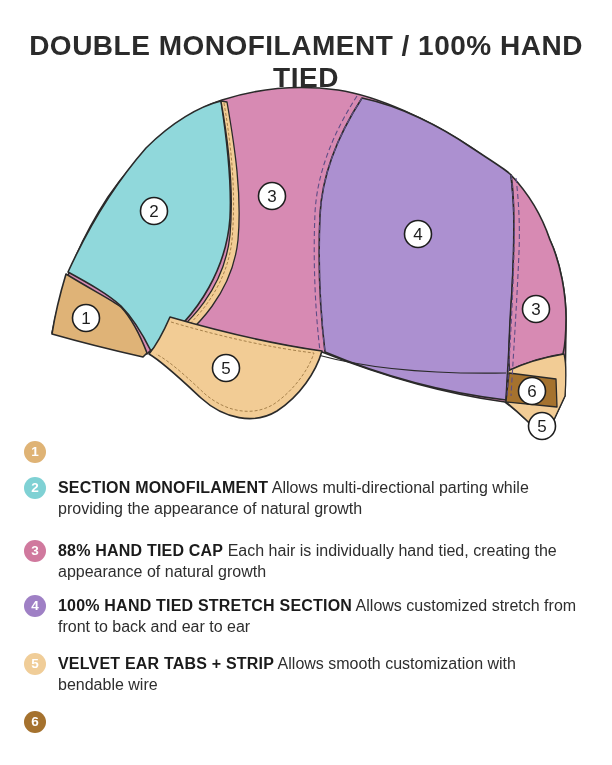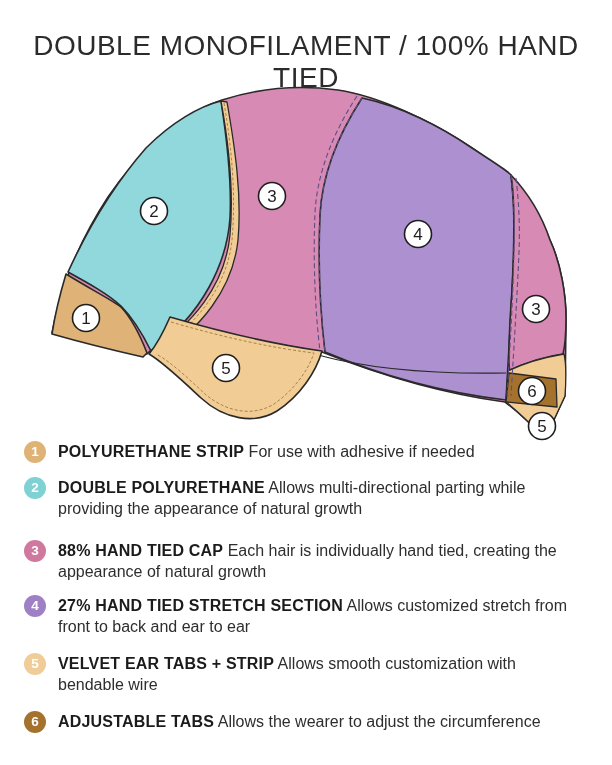--- a/index.html
+++ b/index.html
@@ -1,19 +1,19 @@
 <!DOCTYPE html>
 <html><head>
 <meta charset="utf-8">
 <style>
   html,body{margin:0;padding:0;background:#fff;}
   .page{position:relative;width:612px;height:765px;background:#fff;overflow:hidden;
         font-family:"Liberation Sans",sans-serif;color:#2b2b2b;}
   .title{position:absolute;top:30px;left:0;width:612px;text-align:center;
-         font-size:28px;font-weight:400;letter-spacing:.5px;color:#2b2b2b;margin:0;}
+         font-size:28px;font-weight:700;letter-spacing:.5px;color:#2b2b2b;margin:0;}
   .diagram{position:absolute;top:84px;left:0;}
   .diagram path{stroke:#2a2a2a;stroke-width:1.6;stroke-linejoin:round;}
   .diagram .thin{stroke-width:1.3;}
   .diagram .seam{fill:none;stroke:#5f4d86;stroke-width:1.1;stroke-dasharray:5 3;}
   .diagram .stitch{fill:none;stroke:#a7824c;stroke-width:1;stroke-dasharray:3 2;}
   .diagram .hem{fill:none;stroke:#2a2a2a;stroke-width:1.2;}
   .callout circle{fill:#fff;stroke:#1e1e1e;stroke-width:1.6;}
   .callout text{font-family:"Liberation Sans",sans-serif;font-size:17px;fill:#1e1e1e;
                 text-anchor:middle;}
   .legend{position:absolute;top:441px;left:24px;width:564px;}
@@ -107,37 +107,35 @@
       </g>
     <g class="callout">
       <circle cx="542" cy="426" r="13.5"></circle>
         <text x="542" y="432">5</text>
       </g>
   </svg>
 
   <div class="legend">
     <div class="legend-row">
       <span class="badge" style="background-color: rgb(223, 179, 117);">1</span>
-      <p class="legend-text"><b>POLYURETHANE STRIP</b> <span>For use with adhesive if needed</span></p>
     </div>
     <div class="legend-row mb21">
       <span class="badge" style="background-color: rgb(127, 209, 212);">2</span>
-      <p class="legend-text"><b>DOUBLE POLYURETHANE</b> <span>Allows multi-directional parting while providing the appearance of natural growth</span></p>
+      <p class="legend-text"><b>SECTION MONOFILAMENT</b> <span>Allows multi-directional parting while providing the appearance of natural growth</span></p>
     </div>
     <div class="legend-row mb13">
       <span class="badge" style="background-color: rgb(208, 121, 158);">3</span>
       <p class="legend-text"><b>88% HAND TIED CAP</b> <span>Each hair is individually hand tied, creating the appearance of natural growth</span></p>
     </div>
     <div class="legend-row mb16">
       <span class="badge" style="background-color: rgb(159, 128, 197);">4</span>
-      <p class="legend-text"><b>27% HAND TIED STRETCH SECTION</b> <span>Allows customized stretch from front to back and ear to ear</span></p>
+      <p class="legend-text"><b>100% HAND TIED STRETCH SECTION</b> <span>Allows customized stretch from front to back and ear to ear</span></p>
     </div>
     <div class="legend-row mb16">
       <span class="badge" style="background-color: rgb(240, 205, 152);">5</span>
       <p class="legend-text"><b>VELVET EAR TABS + STRIP</b> <span>Allows smooth customization with bendable wire</span></p>
     </div>
     <div class="legend-row">
       <span class="badge" style="background-color: rgb(165, 114, 46);">6</span>
-      <p class="legend-text"><b>ADJUSTABLE TABS</b> <span>Allows the wearer to adjust the circumference</span></p>
     </div>
   </div>
 
 </div>
 
 </body></html>

